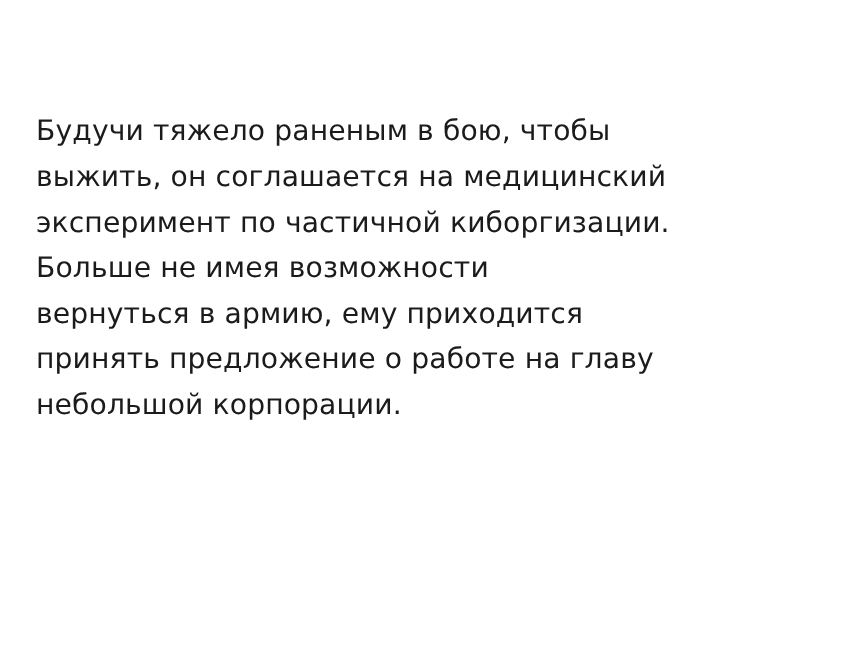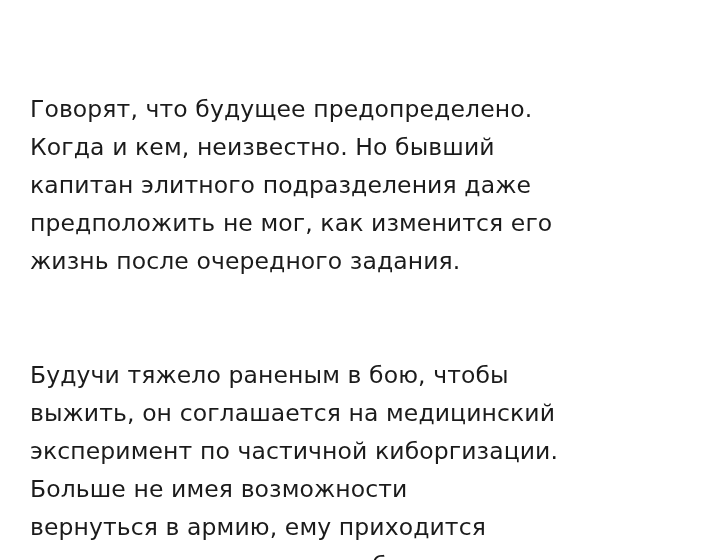--- a/index.html
+++ b/index.html
@@ -32,25 +32,20 @@
   .para {
     margin: 0;
     white-space: pre-line;
   }
 </style>
 </head>
 <body>
 
 <div class="page">
   <div class="body-text">
-    <p class="para">Говорят, что будущее предопределено.
-Когда и кем, неизвестно. Но бывший
-капитан элитного подразделения даже
-предположить не мог, как изменится его
-жизнь после очередного задания.</p>
     <p class="para">Будучи тяжело раненым в бою, чтобы
 выжить, он соглашается на медицинский
 эксперимент по частичной киборгизации.
 Больше не имея возможности
 вернуться в армию, ему приходится
 принять предложение о работе на главу
 небольшой корпорации.</p>
   </div>
 </div>
 

